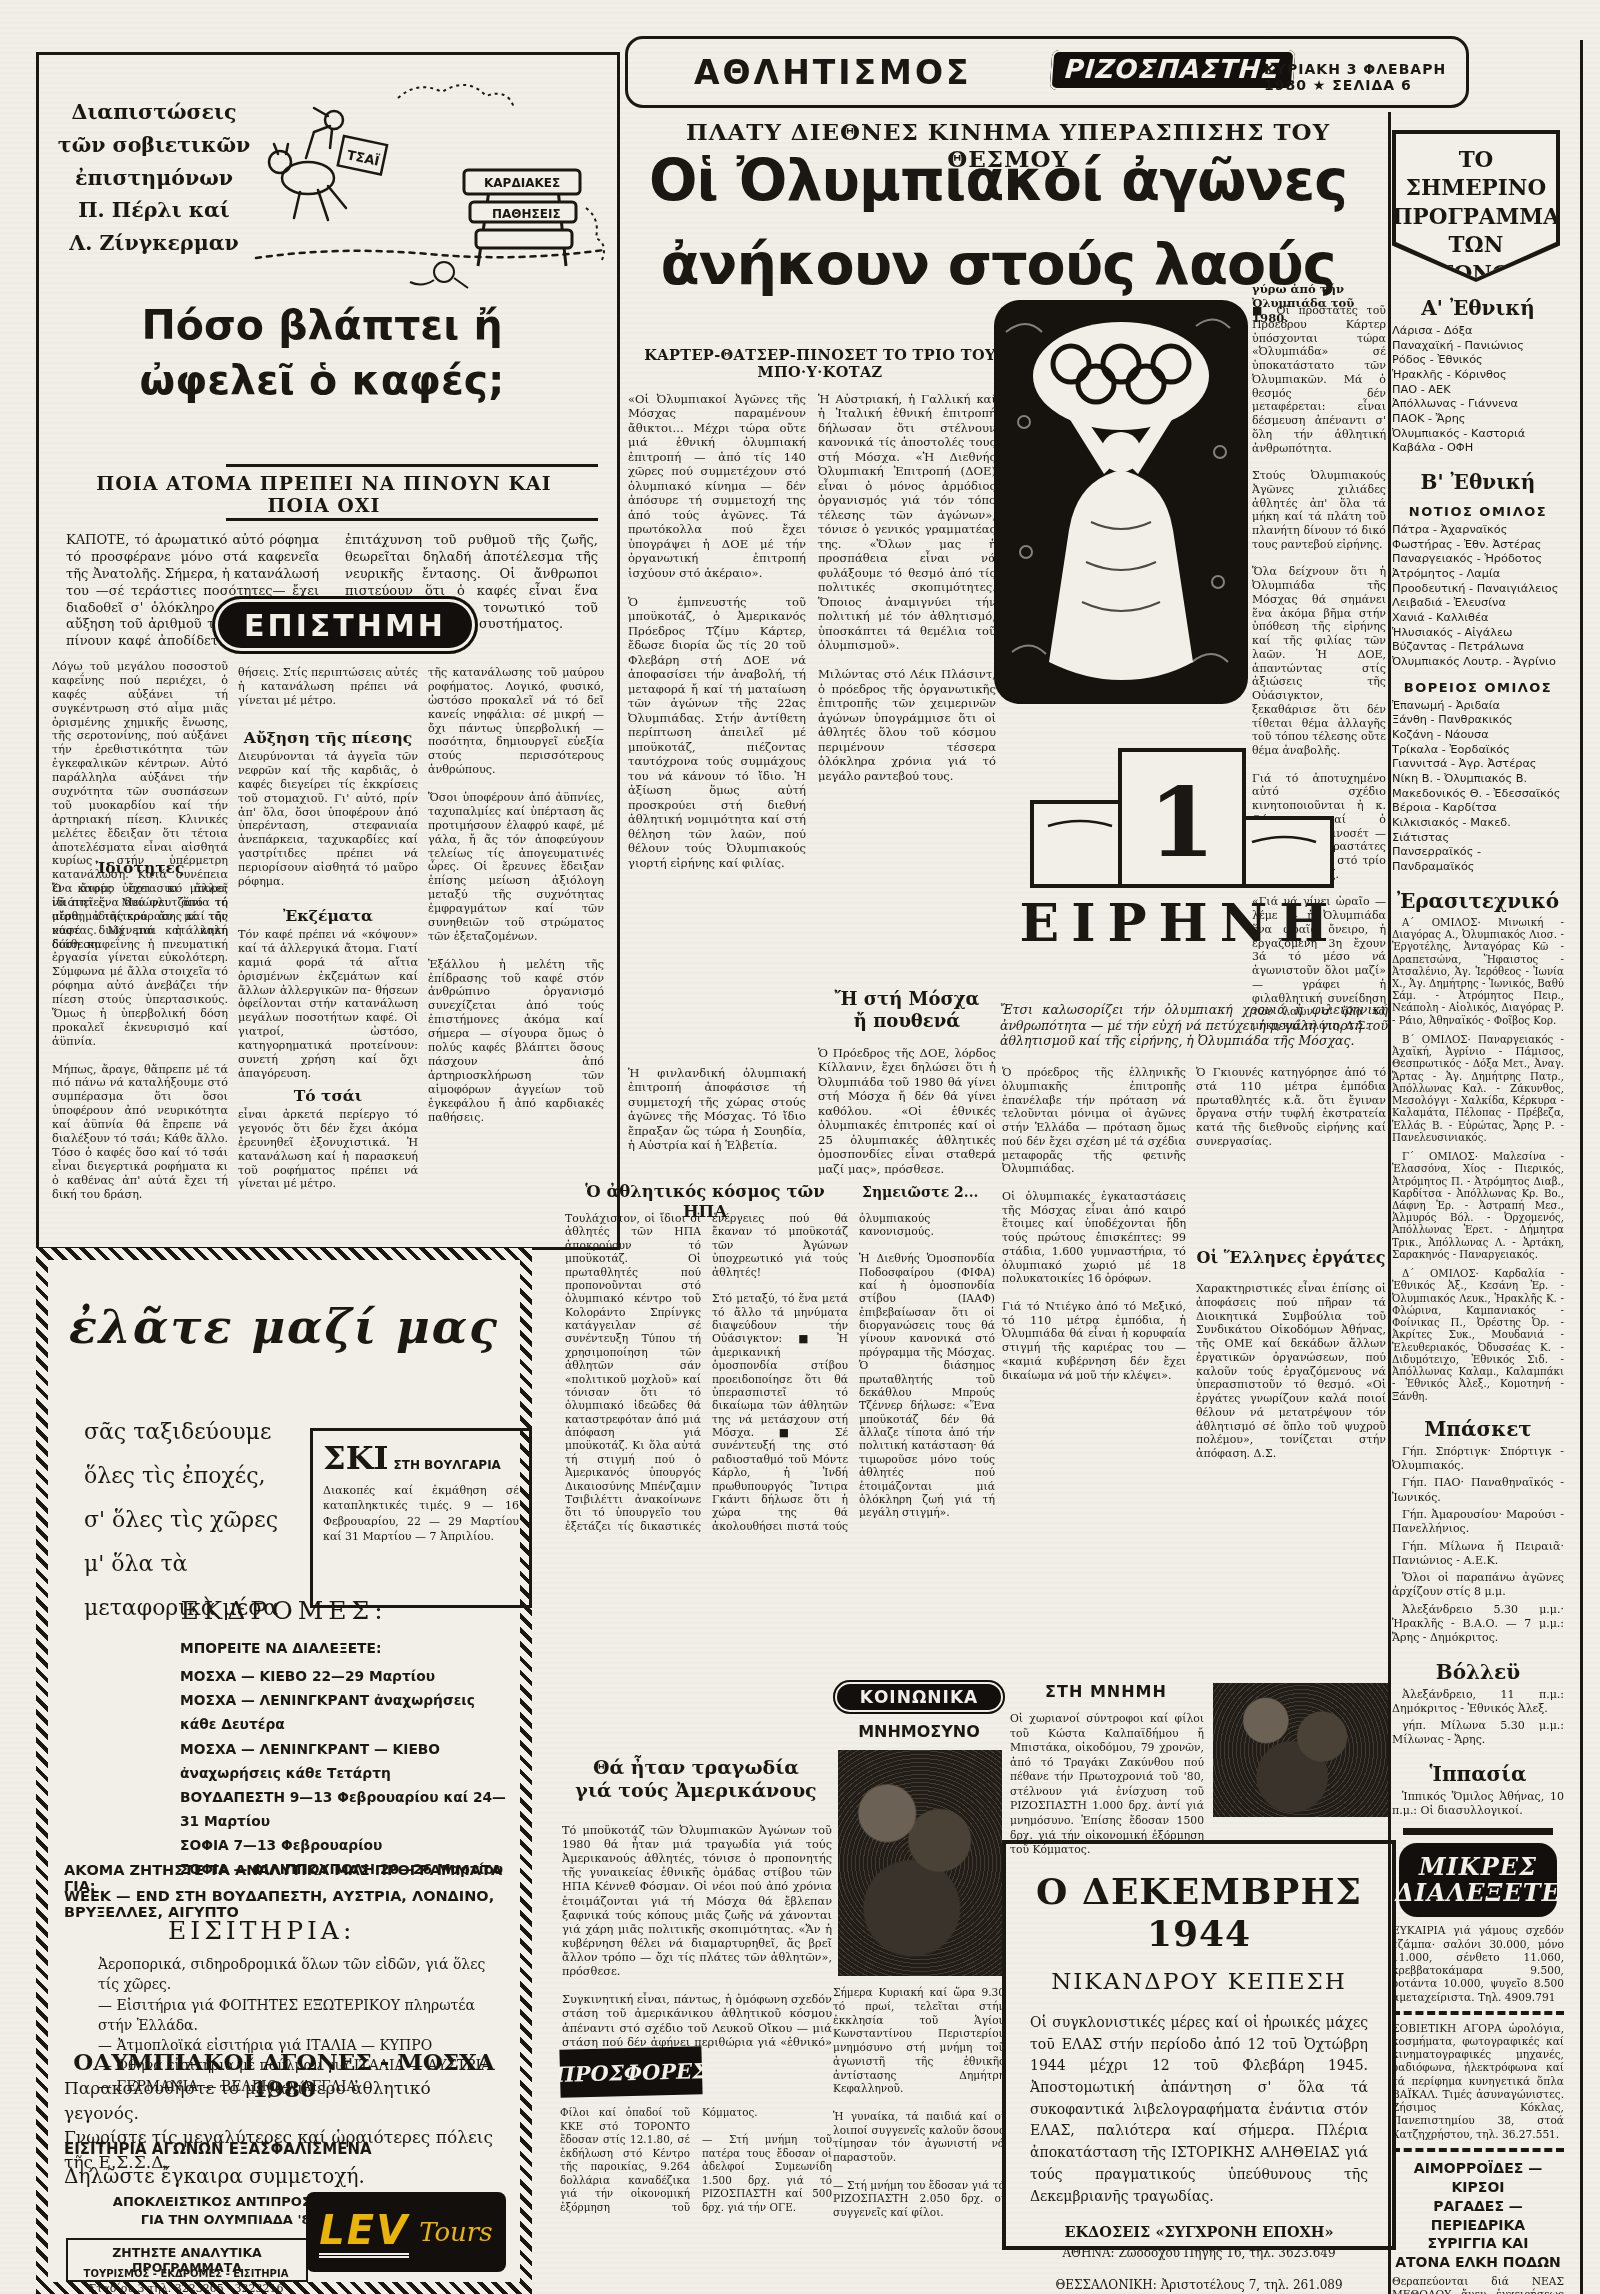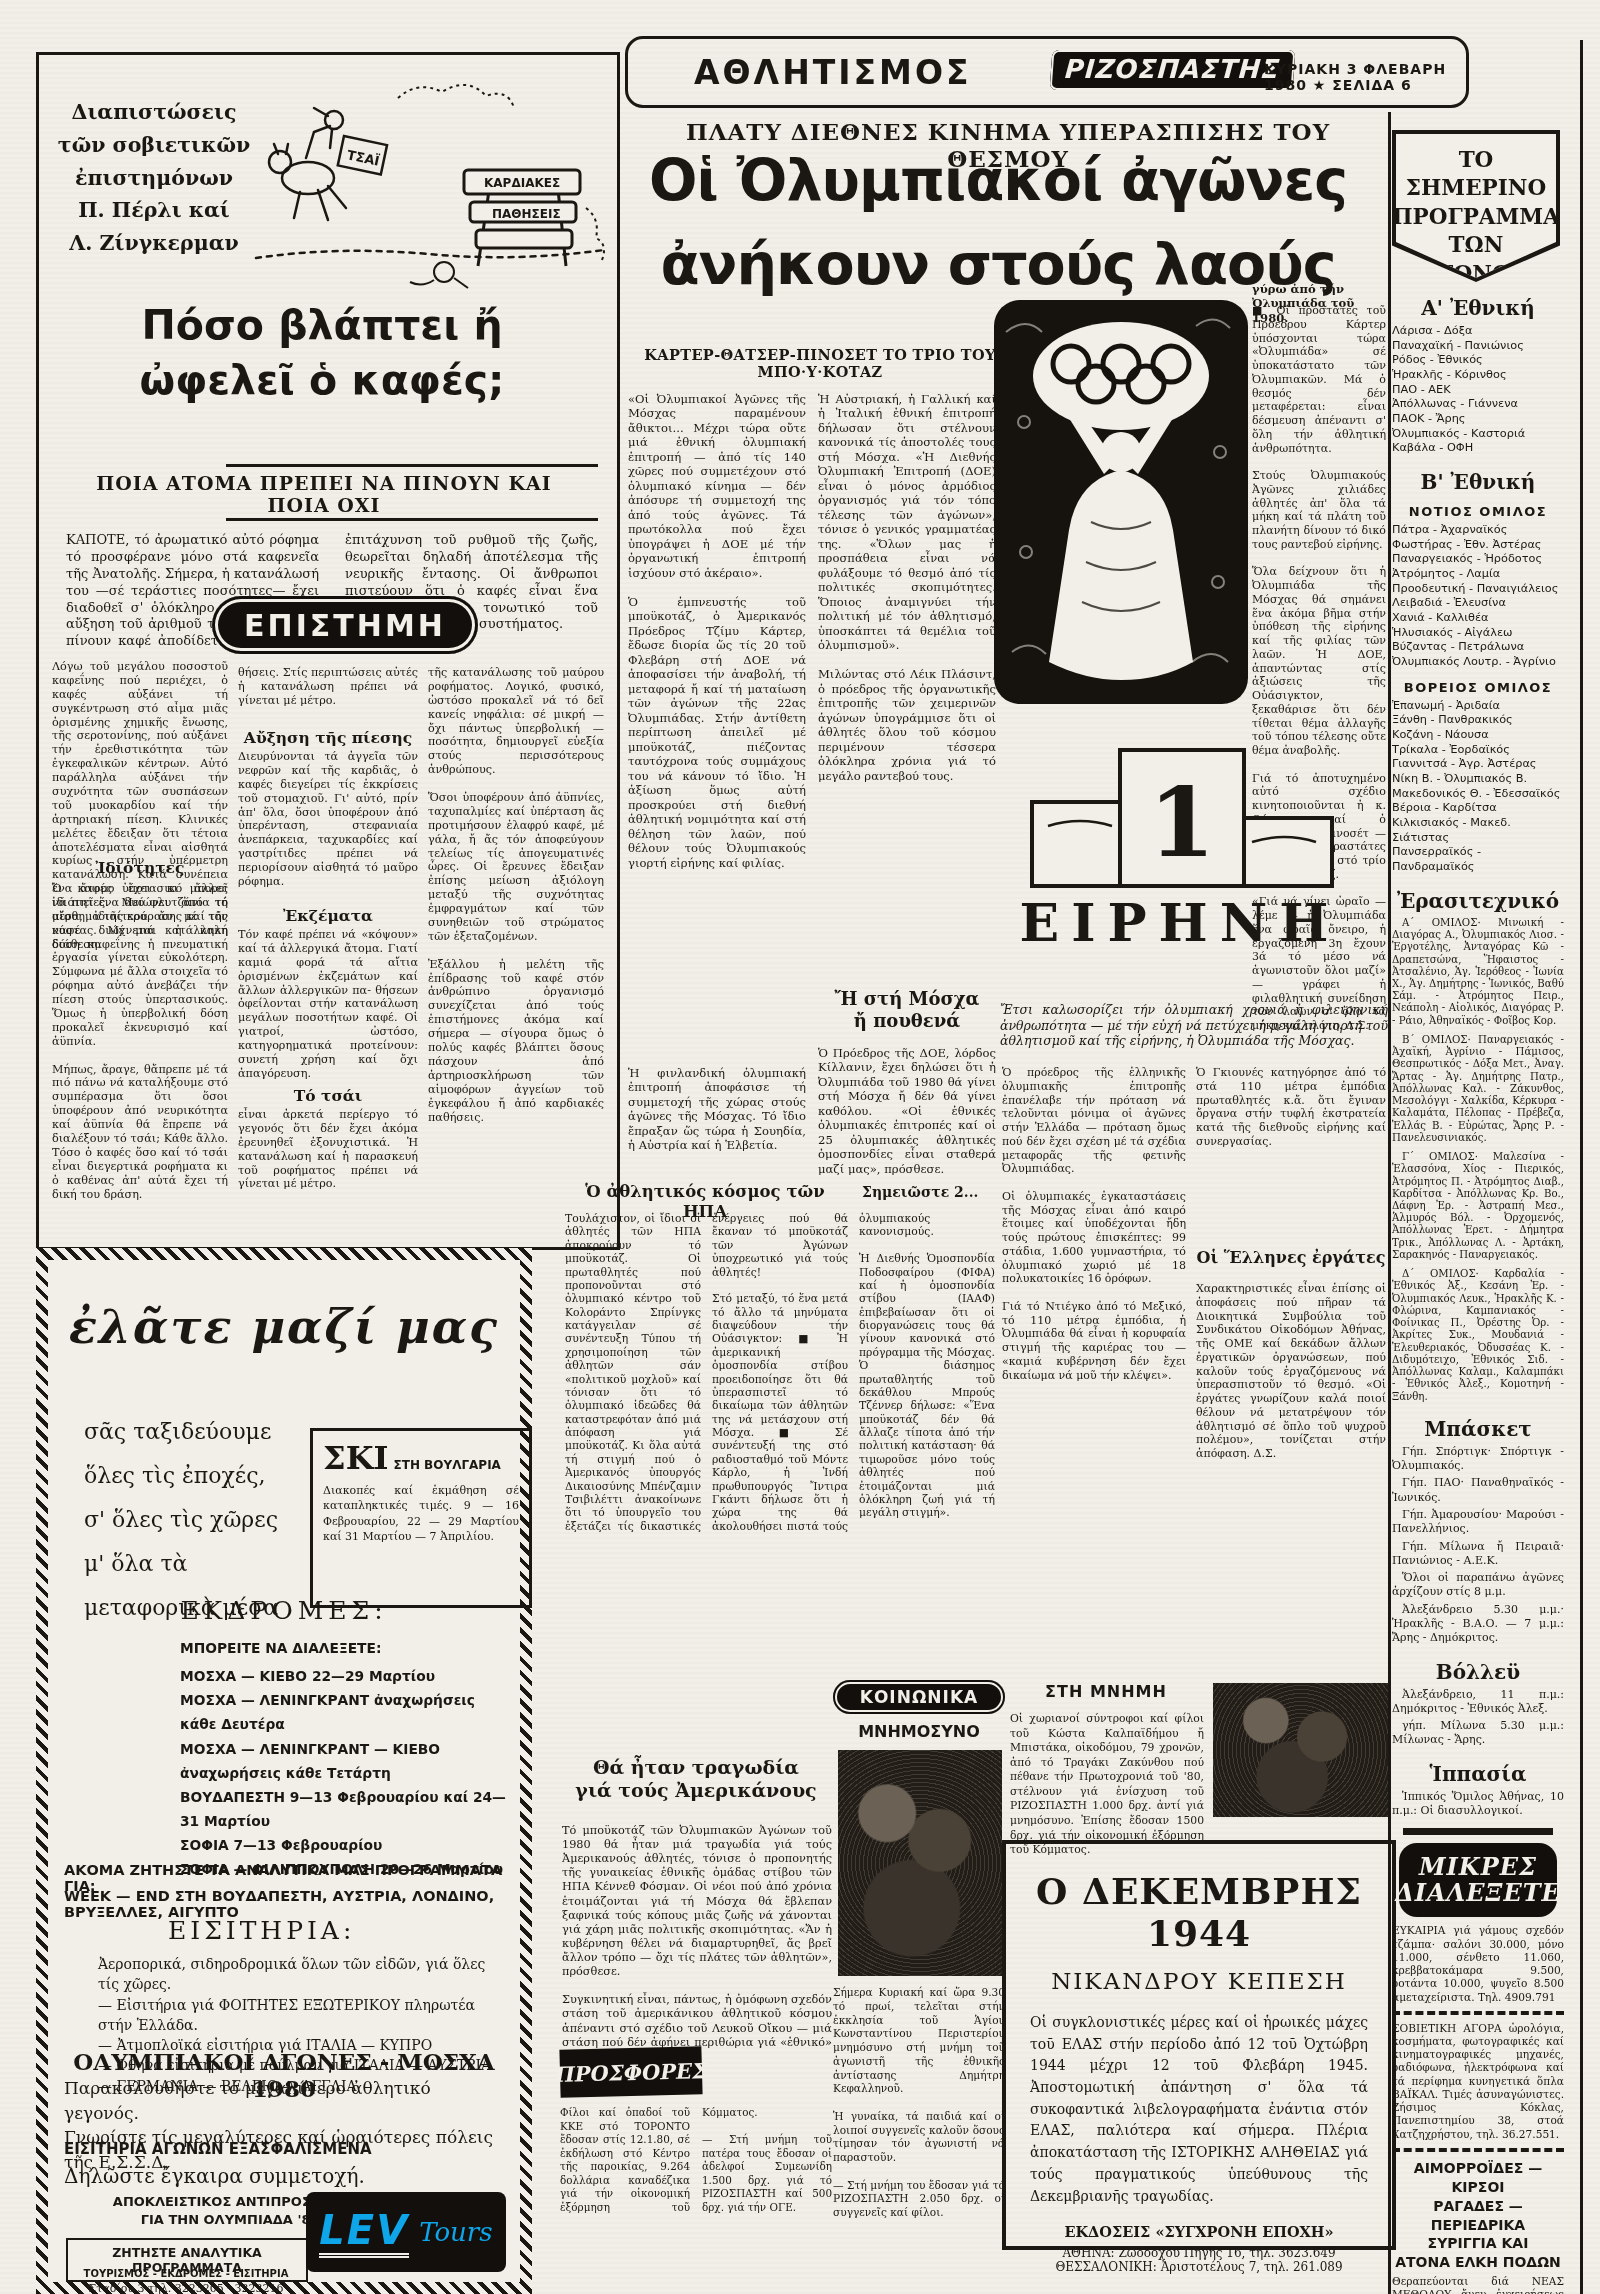--- a/index.html
+++ b/index.html
@@ -77,21 +77,21 @@
   
   .travel{left:36px;top:1248px;width:496px;height:1046px;
           background:repeating-linear-gradient(45deg,#1b1712 0 4px,#f1efe7 4px 10px);padding:0;}
   .travel-in{position:absolute;left:12px;top:12px;right:12px;bottom:12px;background:#f1efe7;}
   .t-head{font-size:46px;font-weight:bold;font-style:italic;text-align:center;margin-top:40px;letter-spacing:2px;}
   .t-lines{position:absolute;left:36px;top:150px;width:240px;font-size:22px;line-height:2.0;}
   .ski{position:absolute;left:262px;top:168px;width:196px;height:158px;border:3px solid #1b1712;padding:8px 10px;}
   .ekdromes{font-family:"DejaVu Serif",serif;font-size:25px;letter-spacing:5px;text-align:center;position:absolute;left:0;right:0;top:336px;}
   .t-list{position:absolute;left:132px;top:376px;width:330px;font-family:"DejaVu Sans",sans-serif;font-weight:bold;font-size:13.8px;line-height:1.75;}
   .t-cond{font-family:"DejaVu Sans",sans-serif;font-weight:bold;}
-  .lev{position:absolute;right:14px;bottom:10px;width:200px;height:80px;background:#120f0c;border-radius:8px;color:#0ea5e9;
+  .lev{position:absolute;right:14px;bottom:10px;width:200px;height:80px;background:#120f0c;border-radius:8px;color:#eab308;
        display:flex;align-items:center;justify-content:center;gap:10px;}
   .lev .lv{font-size:40px;font-weight:bold;font-style:italic;letter-spacing:2px;border-bottom:5px double #f1efe7;}
   .lev .tr{font-size:26px;font-style:italic;font-family:"DejaVu Serif",serif;}
   .vrule{position:absolute;width:2.5px;background:#1b1712;}
 </style>
 </head>
 <body>
 
 <div class="page">
 
@@ -276,21 +276,21 @@
   <div class="abs ctr sans b" style="left:1010px;top:1682px;width:192px;font-size:16px;letter-spacing:1px">ΣΤΗ ΜΝΗΜΗ</div>
   <div class="abs jst" style="left:1010px;top:1712px;width:194px;font-size:10.8px;line-height:1.35">Οἱ χωριανοί σύντροφοι καί φίλοι τοῦ Κώστα Καλπαϊδήμου ἤ Μπιστάκα, οἰκοδόμου, 79 χρονῶν, ἀπό τό Τραγάκι Ζακύνθου πού πέθανε τήν Πρωτοχρονιά τοῦ '80, στέλνουν γιά ἐνίσχυση τοῦ ΡΙΖΟΣΠΑΣΤΗ 1.000 δρχ. ἀντί γιά μνημόσυνο. Ἐπίσης ἔδοσαν 1500 δρχ. γιά τήν οἰκονομική ἐξόρμηση τοῦ Κόμματος.</div>
   <div class="abs photo" style="left:1213px;top:1683px;width:176px;height:134px"></div>
 
   <div class="abs dek-box">
     <div class="ctr b" style="font-size:36px;margin-top:26px;letter-spacing:1px">Ο ΔΕΚΕΜΒΡΗΣ 1944</div>
     <div class="ctr" style="font-size:23px;margin-top:14px;letter-spacing:2px">ΝΙΚΑΝΔΡΟΥ ΚΕΠΕΣΗ</div>
     <div class="jst" style="font-size:14px;line-height:1.55;margin:18px 24px 0">Οἱ συγκλονιστικές μέρες καί οἱ ἡρωικές μάχες τοῦ ΕΛΑΣ στήν περίοδο ἀπό 12 τοῦ Ὀχτώβρη 1944 μέχρι 12 τοῦ Φλεβάρη 1945. Ἀποστομωτική ἀπάντηση σ' ὅλα τά συκοφαντικά λιβελογραφήματα ἐνάντια στόν ΕΛΑΣ, παλιότερα καί σήμερα. Πλέρια ἀποκατάσταση τῆς ΙΣΤΟΡΙΚΗΣ ΑΛΗΘΕΙΑΣ γιά τούς πραγματικούς ὑπεύθυνους τῆς Δεκεμβριανῆς τραγωδίας.</div>
     <div class="ctr b" style="font-size:14.5px;margin-top:16px">ΕΚΔΟΣΕΙΣ «ΣΥΓΧΡΟΝΗ ΕΠΟΧΗ»</div>
     <div class="ctr" style="font-size:12px;margin-top:6px">ΑΘΗΝΑ: Ζωοδόχου Πηγῆς 16, τηλ. 3623.649</div>
-    <div class="ctr" style="font-size:12px;margin-top:0">ΘΕΣΣΑΛΟΝΙΚΗ: Ἀριστοτέλους 7, τηλ. 261.089</div>
+    <div class="ctr" style="font-size:12px;margin-top:18px">ΘΕΣΣΑΛΟΝΙΚΗ: Ἀριστοτέλους 7, τηλ. 261.089</div>
   </div>
 
   <div class="abs" style="left:560px;top:2048px;width:142px;height:48px;background:#120f0c;color:#f1efe7;display:flex;align-items:center;justify-content:center;font-size:21px;font-weight:bold;font-style:italic;transform:rotate(-1.5deg)">ΠΡΟΣΦΟΡΕΣ</div>
   <div class="abs pre jst" style="left:560px;top:2106px;width:272px;height:180px;column-count:2;column-gap:12px;font-size:10.4px;line-height:1.3">Φίλοι καί ὀπαδοί τοῦ ΚΚΕ στό ΤΟΡΟΝΤΟ ἔδοσαν στίς 12.1.80, σέ ἐκδήλωση στό Κέντρο τῆς παροικίας, 9.264 δολλάρια καναδέζικα γιά τήν οἰκονομική ἐξόρμηση τοῦ Κόμματος.
 
 — Στή μνήμη τοῦ πατέρα τους ἔδοσαν οἱ ἀδελφοί Συμεωνίδη 1.500 δρχ. γιά τό ΡΙΖΟΣΠΑΣΤΗ καί 500 δρχ. γιά τήν ΟΓΕ.</div>
 
   <div class="abs prog">
     <div class="pennant">
       <div class="pennant-in">

